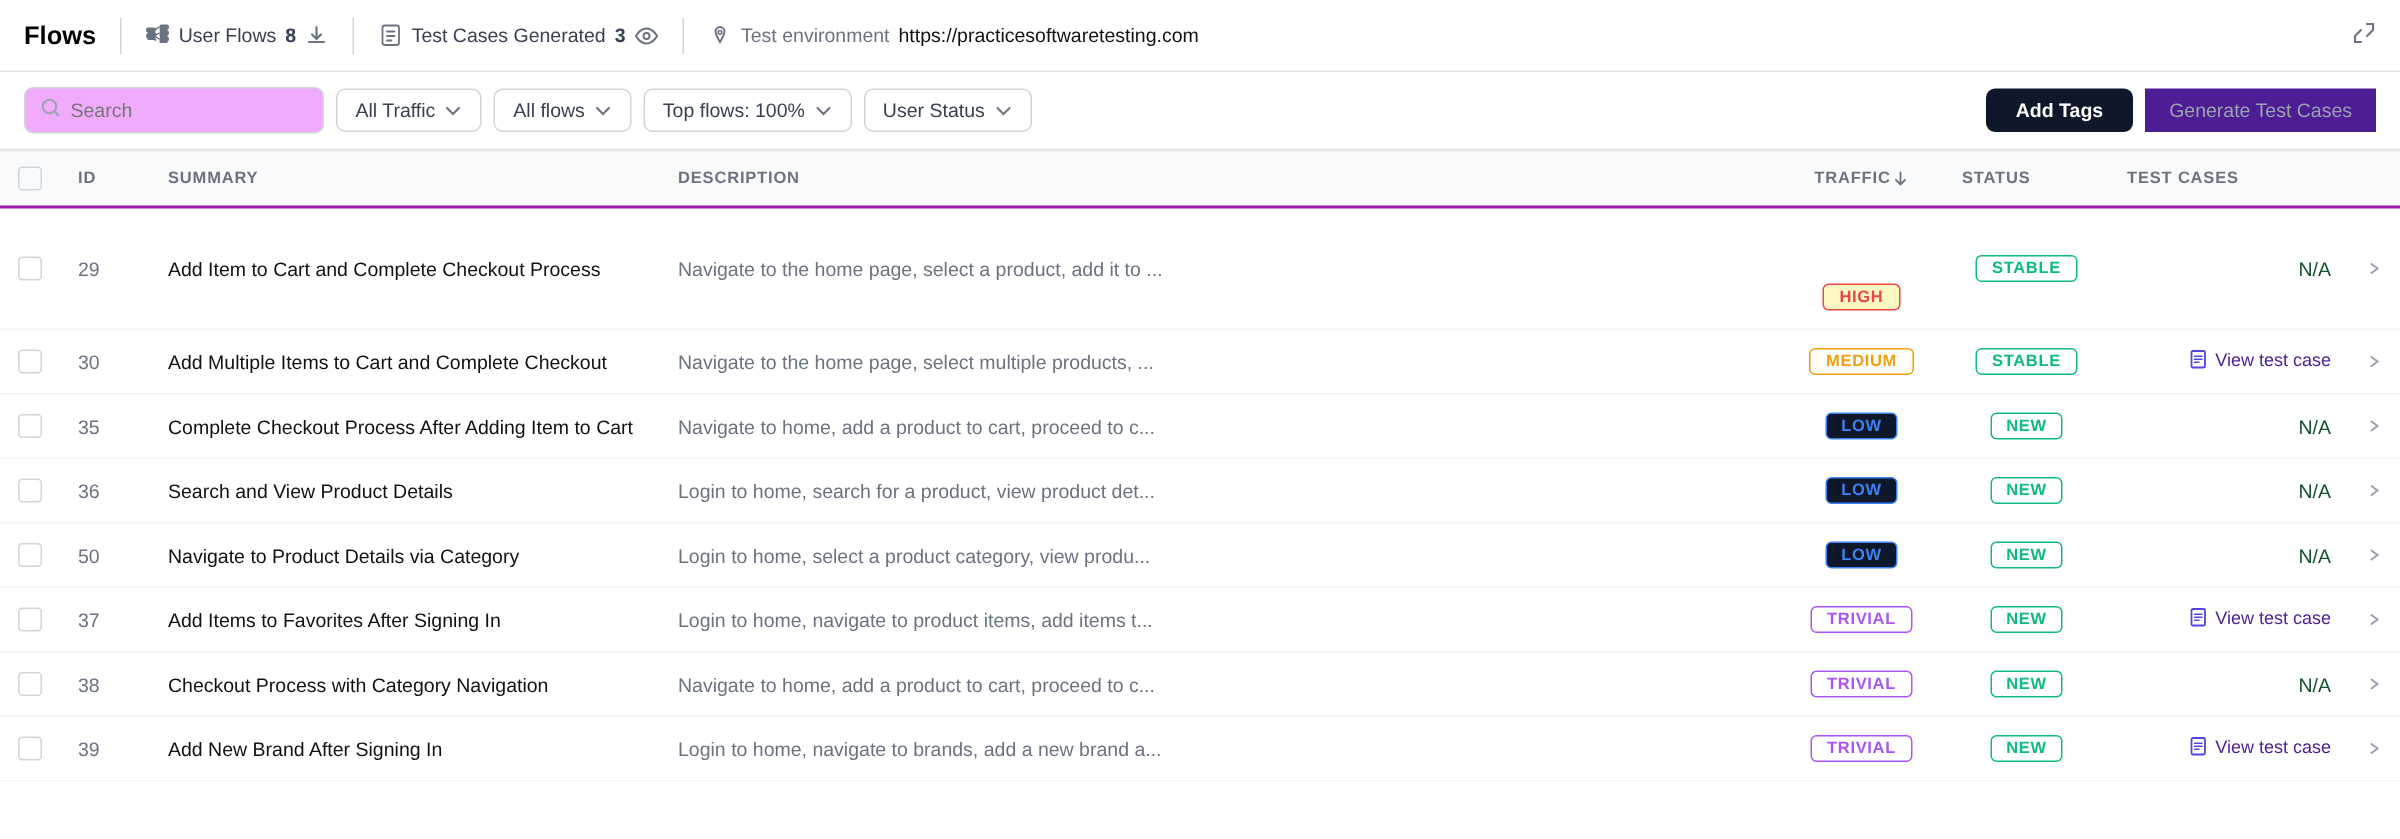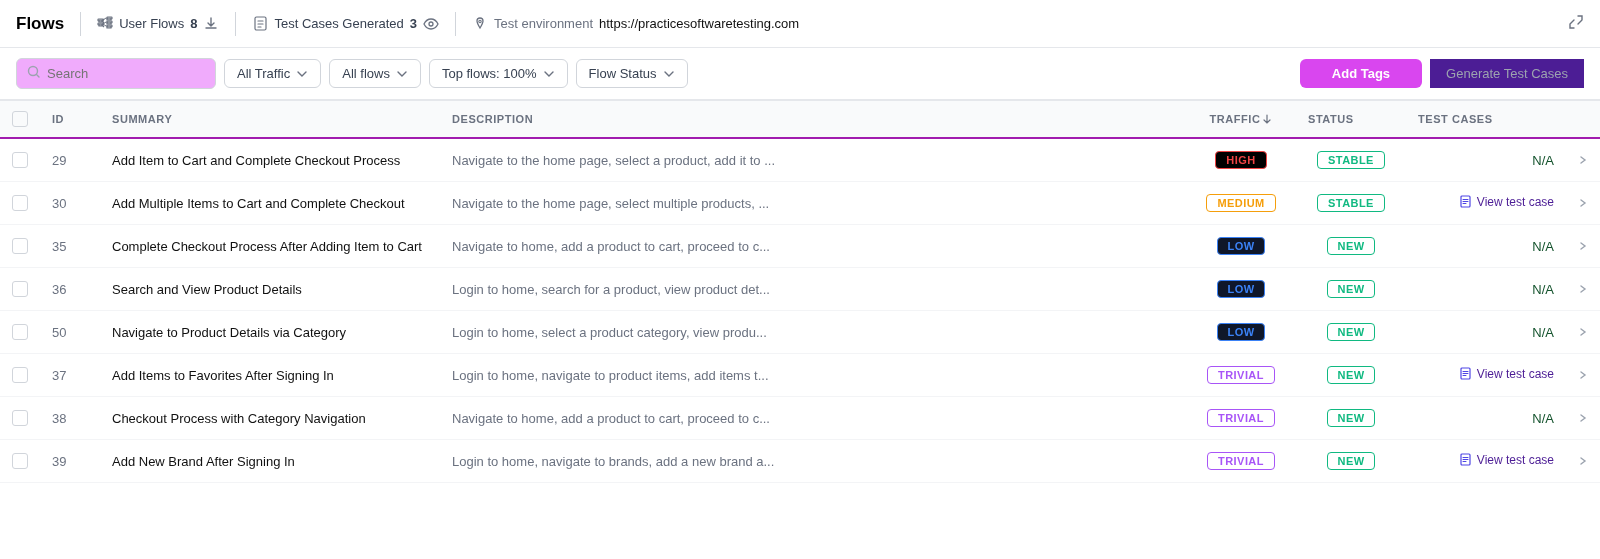--- a/index.html
+++ b/index.html
@@ -26,22 +26,22 @@
       display: flex; align-items: center; border: 1px solid #d1d5db; border-radius: 6px;
       padding: 6px 10px; gap: 6px; width: 200px; background: #f0abfc;
     }
     .search-box input { border: none; outline: none; font-size: 13px; color: #374151; width: 100%; background: transparent; }
     .dropdown-btn {
       display: flex; align-items: center; gap: 6px; border: 1px solid #d1d5db; border-radius: 6px;
       padding: 6px 12px; background: #fff; cursor: pointer; font-size: 13px; color: #374151; white-space: nowrap;
     }
     .dropdown-btn svg { color: #6b7280; }
     .btn-primary {
-      background: #d946ef; color: #fff; border: none; border-radius: 6px;
-      padding: 7px 32px; font-size: 13px; font-weight: 600; cursor: pointer; margin-left: auto;
+      background: #0f172a; color: #fff; border: none; border-radius: 6px;
+      padding: 7px 20px; font-size: 13px; font-weight: 600; cursor: pointer; margin-left: auto;
     }
     .btn-secondary {
       background: #4c1d95; color: #9ca3af; border: none;
       padding: 7px 16px; font-size: 13px; font-weight: 400; cursor: pointer;
     }
 
     .table { width: 100%; border-collapse: collapse; }
     .table thead tr { background: #f9fafb; border-top: 1px solid #e5e7eb; border-bottom: 2px solid #a21caf; }
     .table thead th {
       padding: 10px 12px; text-align: left; font-size: 11px; font-weight: 600;
@@ -58,21 +58,21 @@
     .col-status { width: 110px; text-align: center; }
     .col-testcases { width: 160px; text-align: right; padding-right: 8px; }
     .col-arrow { width: 24px; text-align: center; color: #9ca3af; }
 
     .checkbox { width: 16px; height: 16px; border: 1.5px solid #d1d5db; border-radius: 3px; cursor: pointer; }
 
     .badge {
       display: inline-block; padding: 2px 10px; border-radius: 4px; font-size: 11px;
       font-weight: 700; letter-spacing: 0.04em; text-transform: uppercase;
     }
-    .badge-high { color: #ef4444; border: 1.5px solid #ef4444; background: #000000; }
+    .badge-high { color: #ef4444; border: 1.5px solid #ef4444; background: #fef9c3; margin-top: 38px; }
     .badge-medium { color: #f59e0b; border: 1.5px solid #f59e0b; background: #fff; }
     .badge-low { color: #3b82f6; border: 1.5px solid #3b82f6; background: #0f172a; }
     .badge-trivial { color: #a855f7; border: 1.5px solid #a855f7; background: #fff; }
     .badge-stable { color: #10b981; border: 1.5px solid #10b981; background: #fff; }
     .badge-new { color: #10b981; border: 1.5px solid #10b981; background: #fff; }
 
     .view-test-case {
       display: inline-flex; align-items: center; gap: 5px; color: #4c1d95;
       font-size: 12px; font-weight: 500; cursor: pointer;
     }
@@ -178,21 +178,21 @@
   </button>
 
   <button class="dropdown-btn">
     <span>Top flows: 100%</span>
     <svg width="12" height="12" viewBox="0 0 12 12" fill="none">
       <path d="M2 4l4 4 4-4" stroke="#6b7280" stroke-width="1.4" stroke-linecap="round"></path>
     </svg>
   </button>
 
   <button class="dropdown-btn">
-    <span>Flow Status</span>
+    <span>User Status</span>
     <svg width="12" height="12" viewBox="0 0 12 12" fill="none">
       <path d="M2 4l4 4 4-4" stroke="#6b7280" stroke-width="1.4" stroke-linecap="round"></path>
     </svg>
   </button>
 
   <button class="btn-primary">Add Tags</button>
   <button class="btn-secondary">Generate Test Cases</button>
 </div>
 
 <table class="table">

